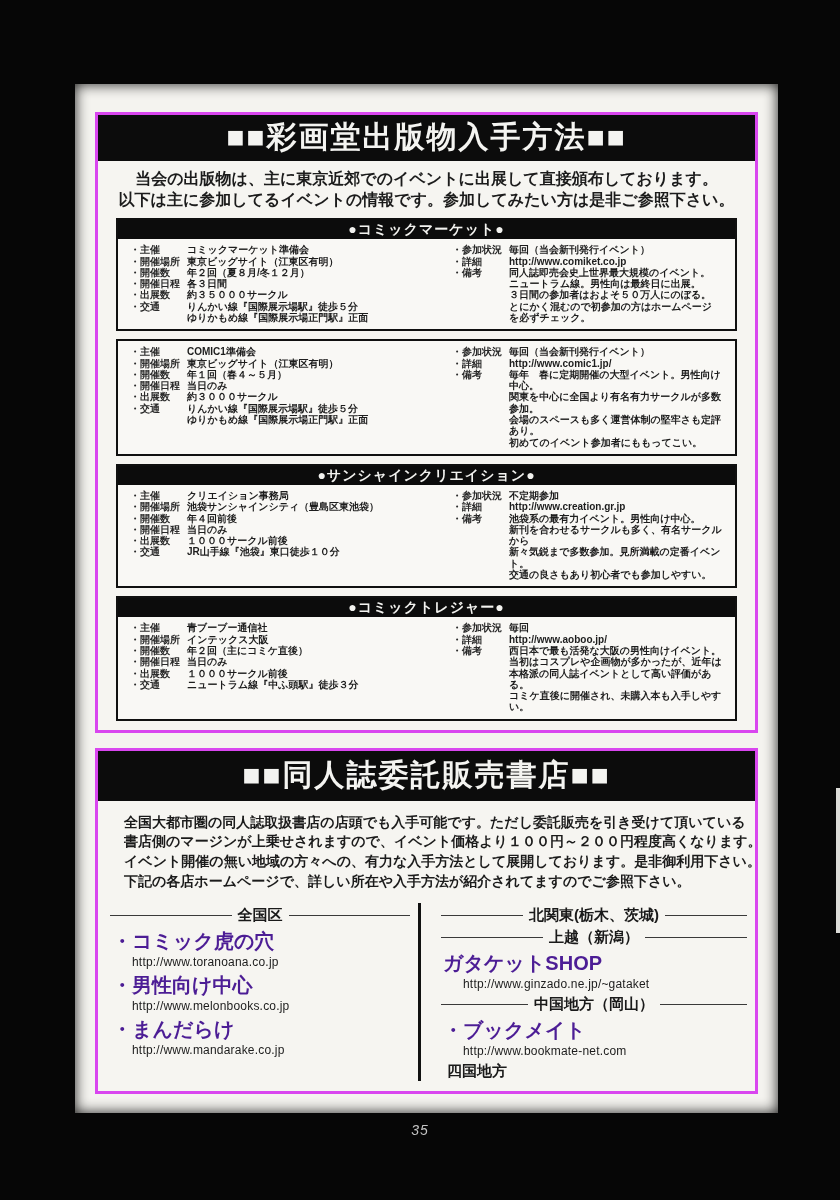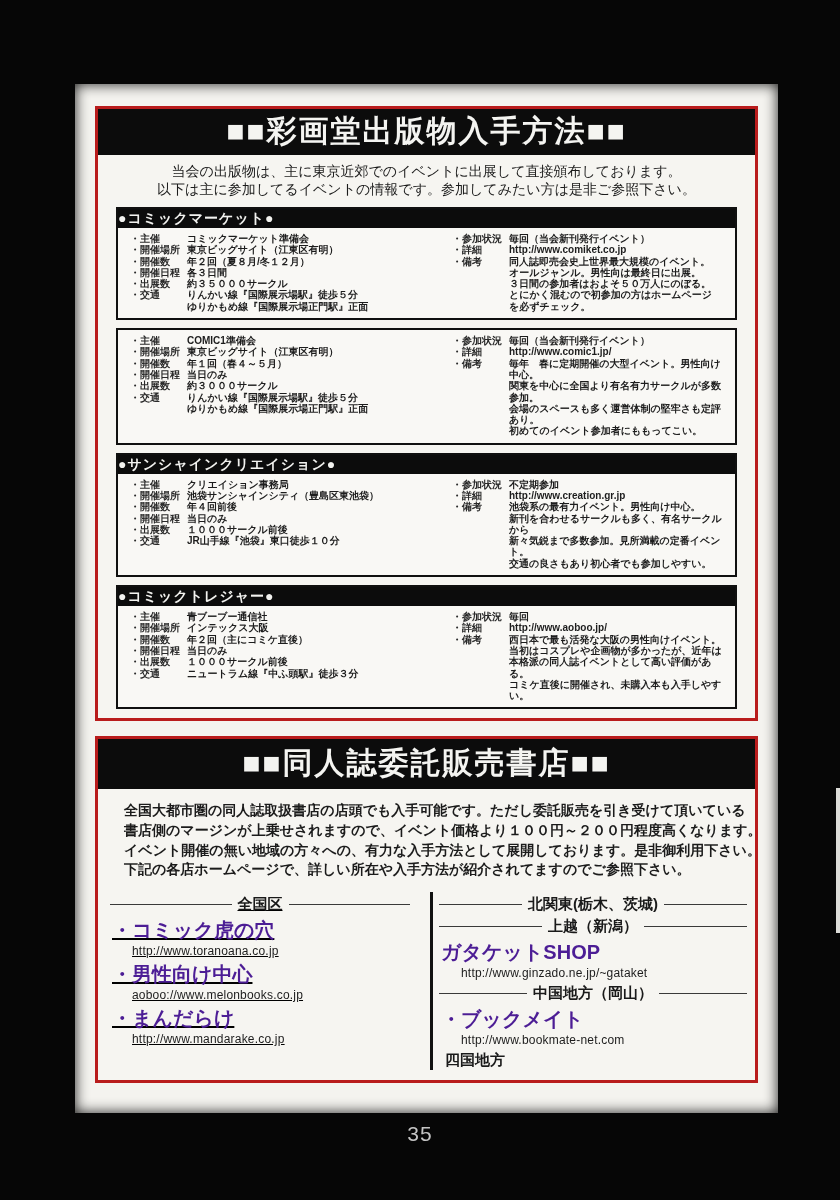--- a/index.html
+++ b/index.html
@@ -1,50 +1,50 @@
 <!DOCTYPE html>
 <html><head>
 <meta charset="utf-8">
 <style>
   html,body{margin:0;padding:0;background:#050505;}
   .stage{position:relative;width:840px;height:1200px;background:#060606;overflow:hidden;
          font-family:"Liberation Sans","DejaVu Sans",sans-serif;}
   .page{position:absolute;left:75px;top:84px;width:703px;height:1029px;background:#f4f3ef;
         box-sizing:border-box;padding-top:22px;overflow:hidden;
         box-shadow:0 0 14px rgba(0,0,0,.9) inset;}
-  .panel{margin:0 20px;border:3px solid #b91c1c;background:#f6f5f1;}
+  .panel{margin:6px 20px;border:3px solid #d946ef;background:#f6f5f1;}
   .panel-title{background:#0c0c0c;color:#f4f4f1;text-align:center;font-size:30px;font-weight:bold;
                letter-spacing:2px;padding:7px 0 9px 0;line-height:1;}
-  .intro1{margin:7px 0 2px 0;text-align:center;font-size:14px;font-weight:400;color:#1b1b1b;line-height:1.32;}
+  .intro1{margin:7px 0 2px 0;text-align:center;font-size:16px;font-weight:700;color:#1b1b1b;line-height:1.32;}
   .events{padding:0 18px 9px 18px;}
   .event{margin-top:8px;border:2px solid #101010;background:#f9f8f5;}
-  .event-title{background:#0c0c0c;color:#f2f2ef;text-align:left;font-size:14px;font-weight:bold;
+  .event-title{background:#0c0c0c;color:#f2f2ef;text-align:center;font-size:14px;font-weight:bold;
                letter-spacing:1px;line-height:19px;height:19px;}
   .event-body{display:flex;padding:5px 6px 6px 12px;font-size:10px;line-height:11.3px;color:#222;font-weight:bold;}
   .ecol-l{flex:0 0 322px;}
   .ecol-r{flex:1;min-width:0;}
   .frow{display:flex;}
   .lbl{flex:0 0 57px;color:#2a2a2a;}
   .val{flex:1;white-space:pre-line;color:#1d1d1d;}
   .panel2{margin-top:15px;}
   .panel-title2{padding:9px 0 11px 0;}
   .intro2{padding:12px 24px 4px 26px;font-size:14px;font-weight:600;color:#1b1b1b;line-height:1.4;}
   .intro2 div{white-space:nowrap;}
   .shop-cols{display:flex;padding:8px 8px 10px 12px;}
-  .shop-col-l{flex:0 0 300px;padding-right:20px;text-decoration:underline;}
-  .shop-col-r{flex:1;border-left:3px solid #111;padding-left:6px;min-width:0;}
+  .shop-col-l{flex:0 0 300px;padding-right:8px;}
+  .shop-col-r{flex:1;border-left:3px solid #111;padding-left:20px;min-width:0;}
   .group-head{display:flex;align-items:center;font-size:15px;font-weight:600;color:#1a1a1a;margin-top:3px;}
   .rule{flex:1;border-top:1.5px solid #3a3a3a;height:0;}
   .group-label{padding:0 6px;white-space:nowrap;}
   .shop{margin:5px 0 4px 2px;}
   .shop-name{font-size:20px;font-weight:600;color:#4c1d95;line-height:1.15;}
   .shop-url{font-size:12px;font-weight:500;color:#1c1c1c;margin:3px 0 4px 20px;line-height:1.1;
             letter-spacing:.2px;}
   .page-number{position:absolute;left:0;right:0;top:1122px;text-align:center;color:#c4c4c4;
-               font-size:21px;letter-spacing:1px;}
+               font-size:14px;letter-spacing:1px;font-style:italic;}
   .scan-sliver{position:absolute;right:0;top:788px;width:4px;height:145px;background:#dcdcd8;}
 </style>
 </head>
 <body>
 
 <div class="stage">
   <div class="page">
 
     <section class="panel">
       <div class="panel-title">■■彩画堂出版物入手方法■■</div>
@@ -90,21 +90,21 @@
                   <span class="lbl">・参加状況</span>
                   <span class="val">毎回（当会新刊発行イベント）</span>
                 </div>
               <div class="frow">
                   <span class="lbl">・詳細</span>
                   <span class="val">http://www.comiket.co.jp</span>
                 </div>
               <div class="frow">
                   <span class="lbl">・備考</span>
                   <span class="val">同人誌即売会史上世界最大規模のイベント。
-オールジャンル。男性向は最終日に出展。
+ニュートラム線。男性向は最終日に出展。
 ３日間の参加者はおよそ５０万人にのぼる。
 とにかく混むので初参加の方はホームページ
 を必ずチェック。</span>
                 </div>
             </div>
           </div>
         </div>
 
         <div class="event">
           <div class="event-body">
@@ -273,21 +273,21 @@
                 <span class="rule"></span>
                 <span class="group-label">全国区</span>
                 <span class="rule"></span>
               </div>
             <div class="shop">
               <div class="shop-name"><span>・</span><span>コミック虎の穴</span></div>
               <div class="shop-url">http://www.toranoana.co.jp</div>
             </div>
             <div class="shop">
               <div class="shop-name"><span>・</span><span>男性向け中心</span></div>
-              <div class="shop-url">aoboo://www.melonbooks.co.jp</div>
+              <div class="shop-url">http://www.melonbooks.co.jp</div>
             </div>
             <div class="shop">
               <div class="shop-name"><span>・</span><span>まんだらけ</span></div>
               <div class="shop-url">http://www.mandarake.co.jp</div>
             </div>
           </div>
 
 
         </div>
 

